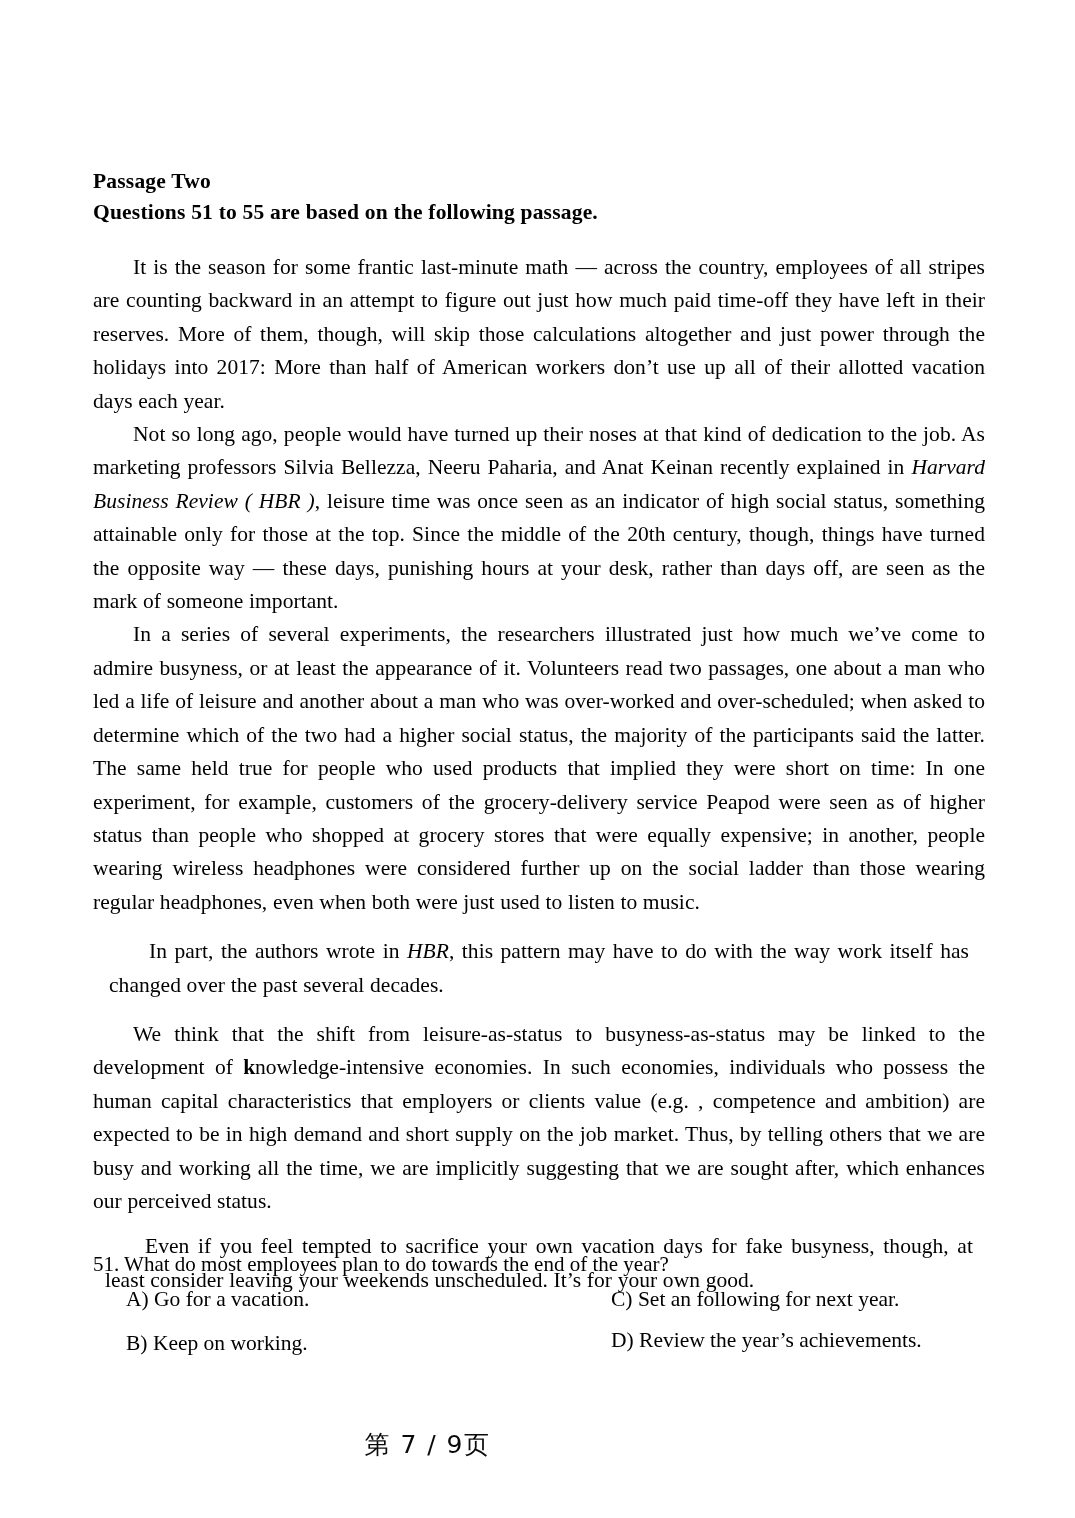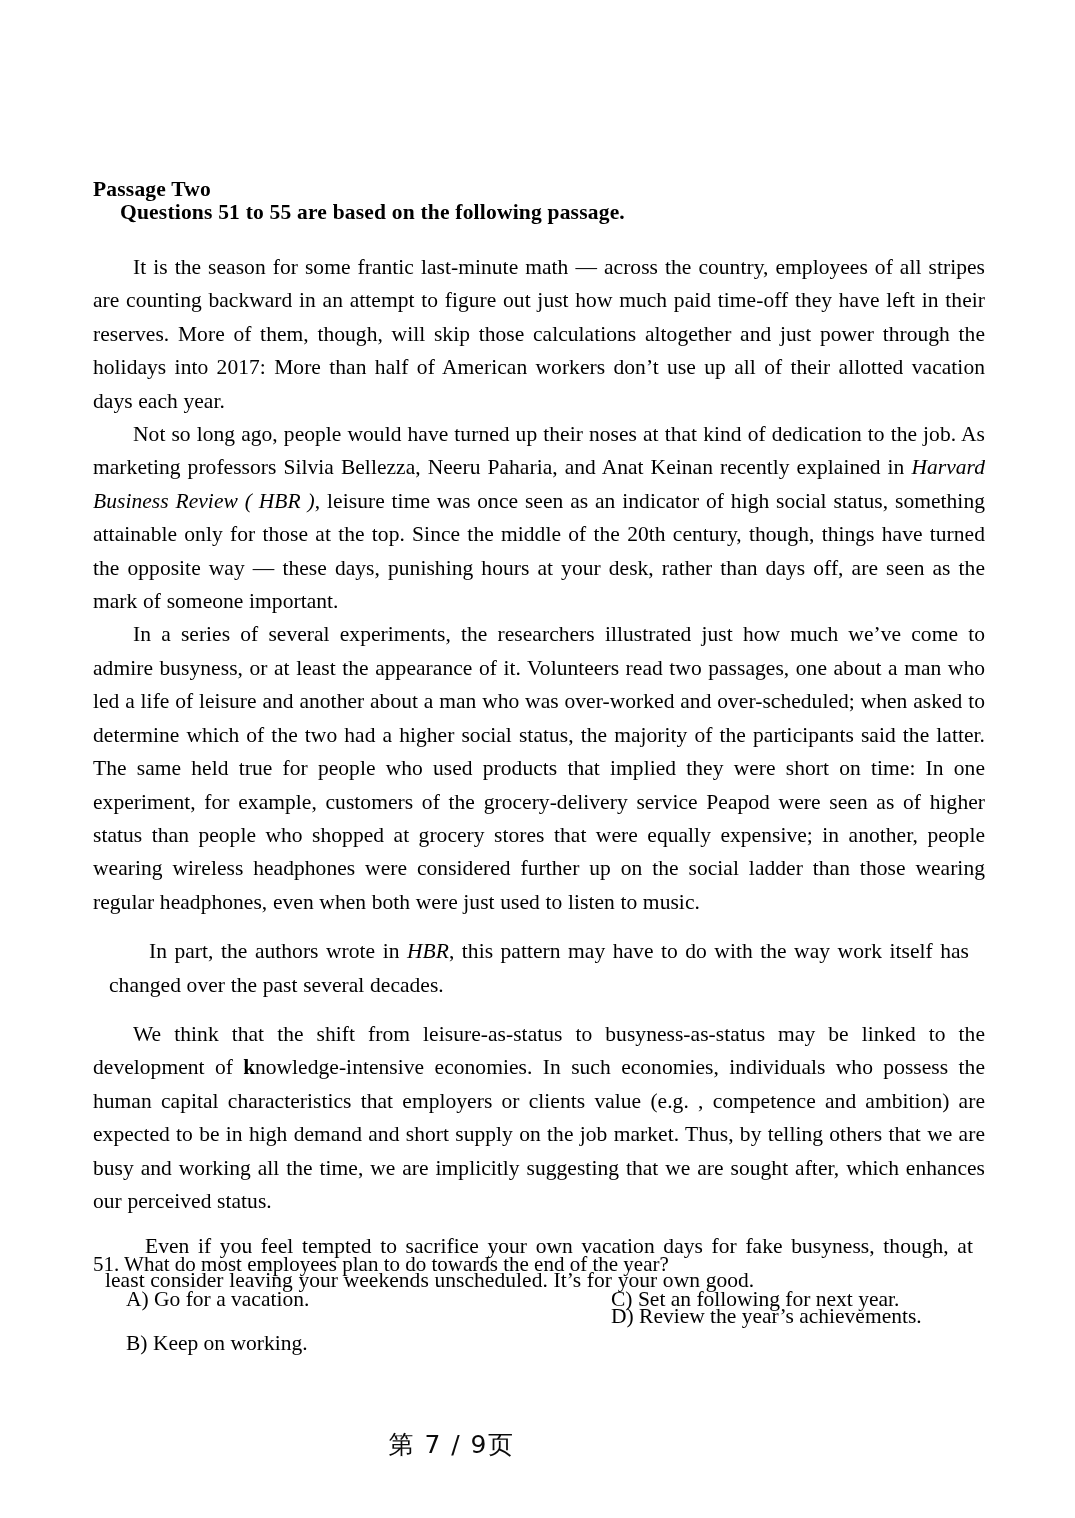--- a/index.html
+++ b/index.html
@@ -65,26 +65,24 @@
   #prev-option-d {
     top: 98px;
     left: 126px;
     width: 860px;
     font-size: 21.5px;
     line-height: 33.4px;
   }
 
   #passage-label {
     top: 165px;
-    margin-top: 8px;
   }
 
   #questions-range {
     top: 196px;
-    margin-left: 27px;
   }
 
   #passage-body {
     top: 251px;
   }
 
   #question-block {
     top: 1248px;
   }
 
@@ -101,33 +99,32 @@
   }
   .opt {
     position: absolute;
     font-size: 21.5px;
     line-height: 33.4px;
     white-space: nowrap;
   }
   .opt-a { left: 33px;  top: 0px; }
   .opt-b { left: 33px;  top: 44px; }
   .opt-c { left: 518px; top: 0px; }
-  .opt-d { left: 518px; top: 17px; }
+  .opt-d { left: 518px; top: 41px; }
 
   #footer {
     position: absolute;
     left: 0;
     top: 1428px;
     width: 855px;
     text-align: center;
     font-family: "DejaVu Sans", "Liberation Sans", sans-serif;
     font-size: 25px;
     letter-spacing: 1.5px;
     color: #0a0a0a;
-    padding-left: 24px;
   }
 </style>
 </head>
 <body>
 
 <div class="page">
 
 
   <div class="col heading" id="passage-label">Passage Two</div>
 

